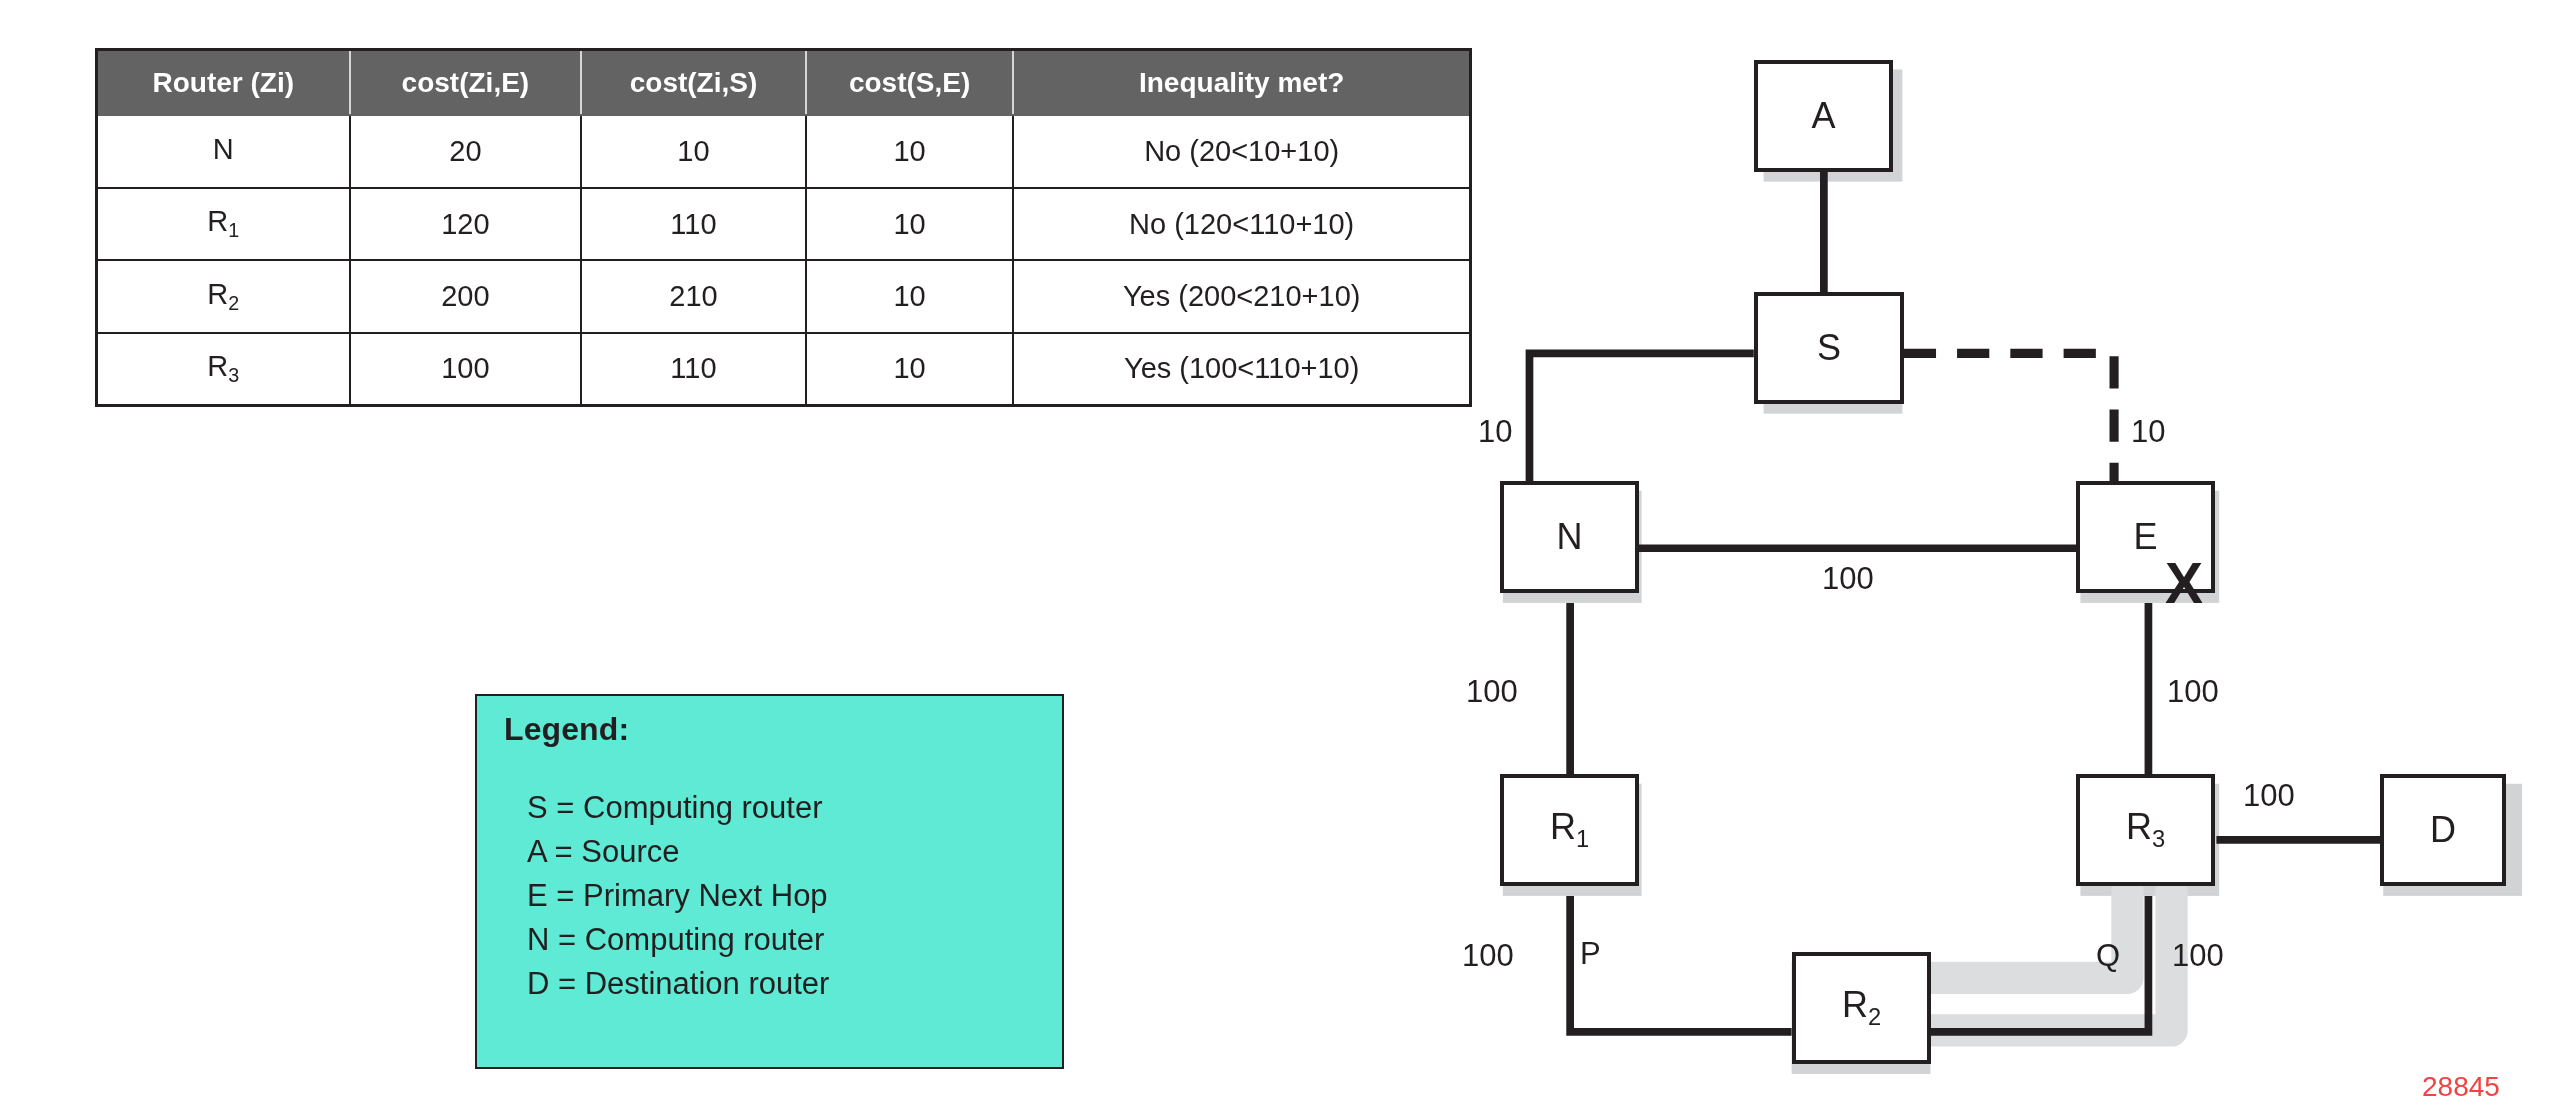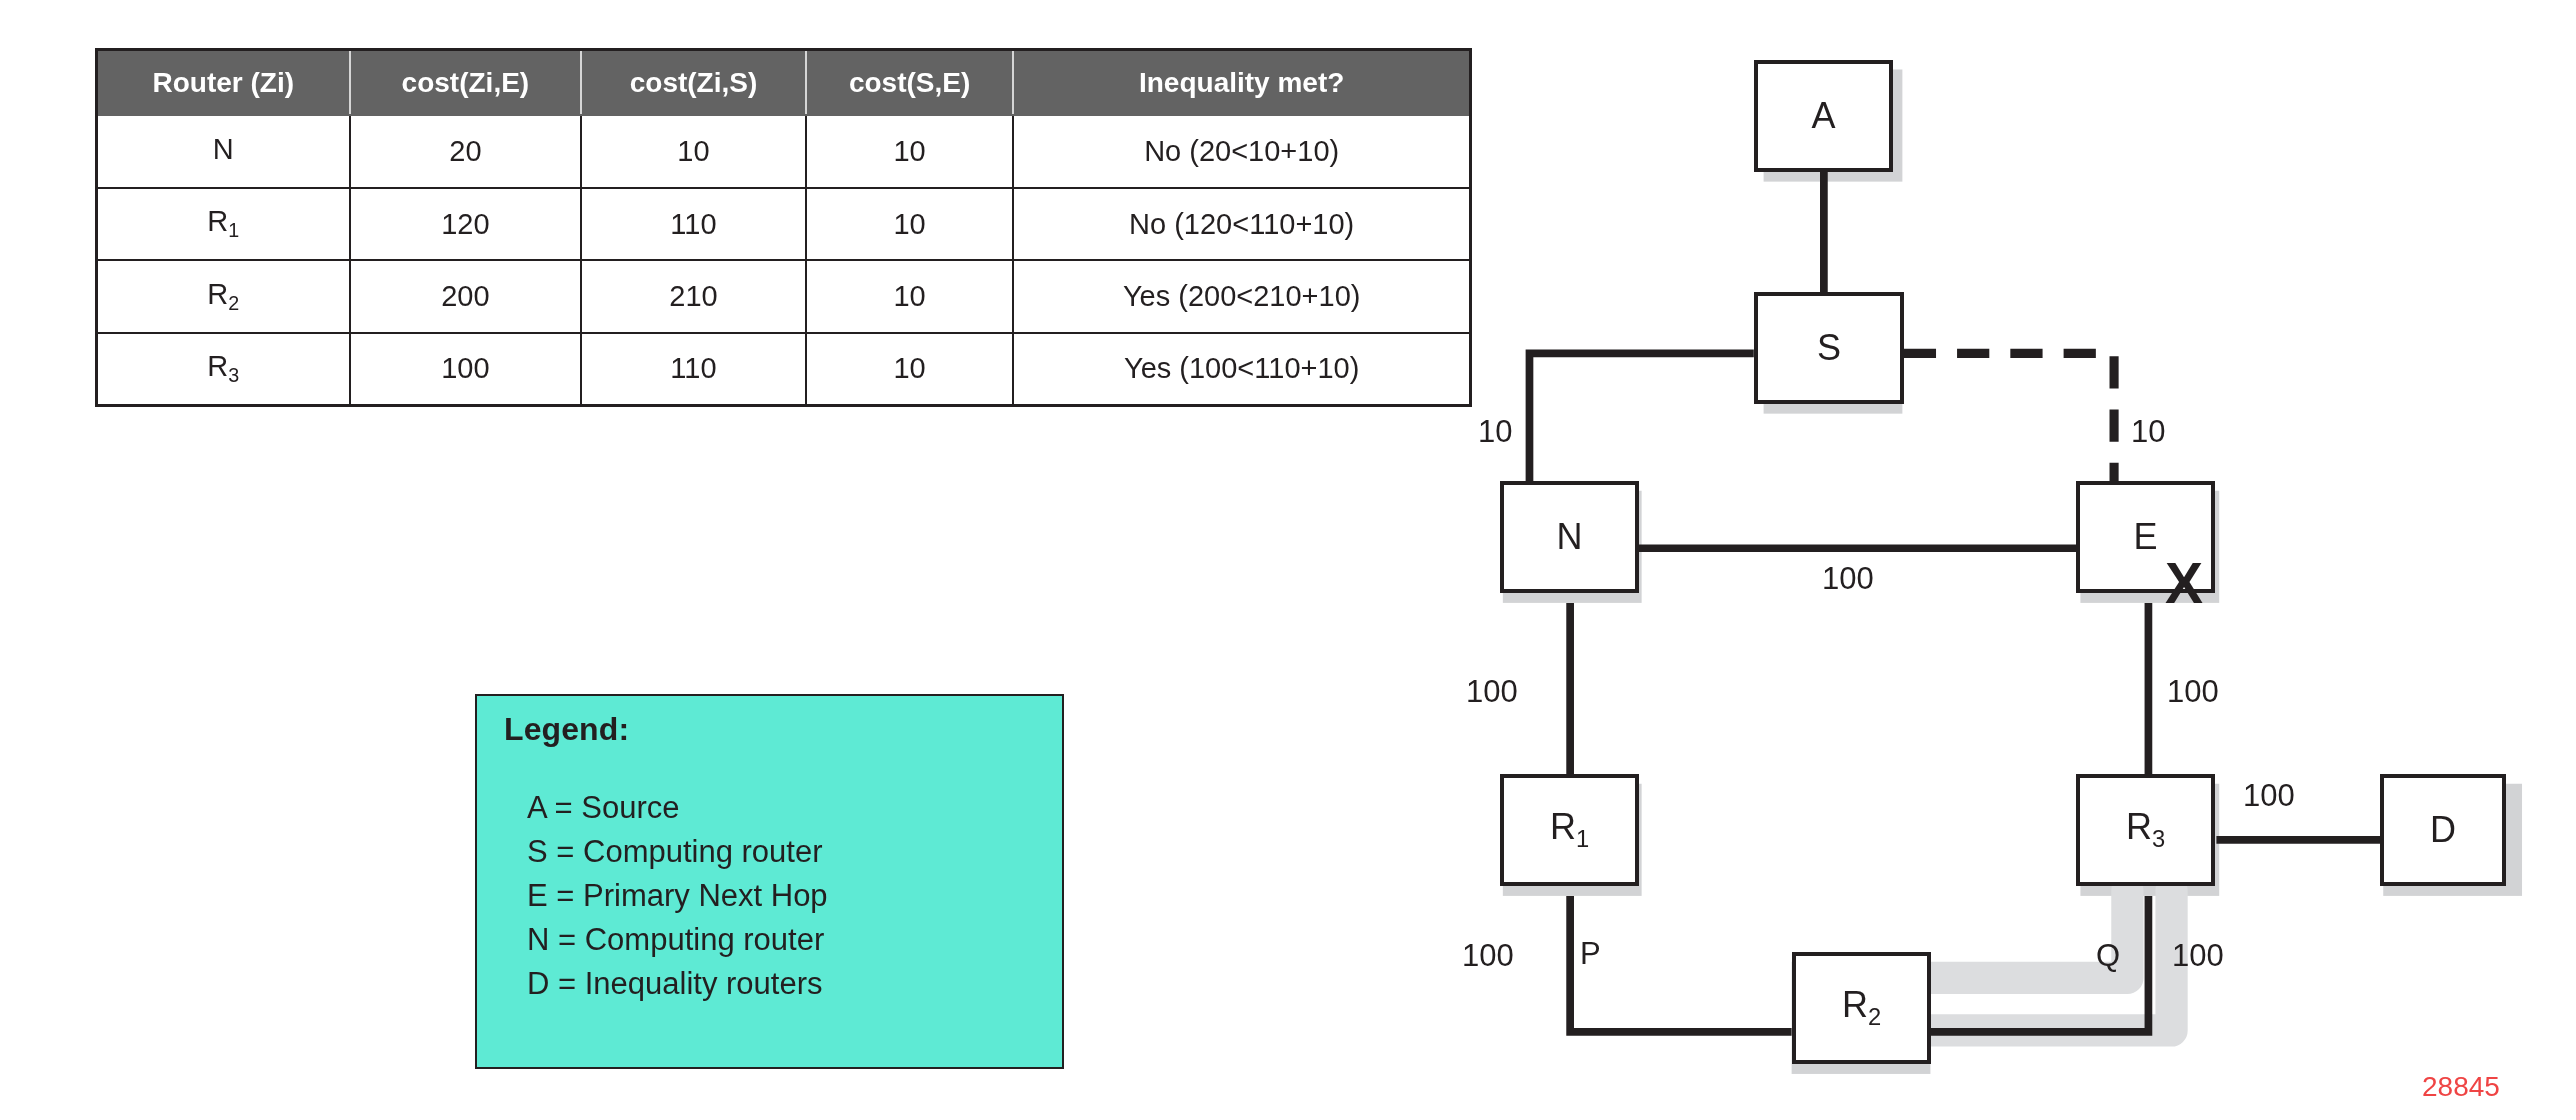--- a/index.html
+++ b/index.html
@@ -87,25 +87,25 @@
       <td>110</td>
       <td>10</td>
       <td>Yes (100&lt;110+10)</td>
     </tr>
   </tbody>
 </table>
 
 <div id="legend">
   <div class="lg-title">Legend:</div>
   <div class="lg-list">
+    <div class="lg-row">S = Computing router</div>
     <div class="lg-row">A = Source</div>
-    <div class="lg-row">S = Computing router</div>
     <div class="lg-row">E = Primary Next Hop</div>
     <div class="lg-row">N = Computing router</div>
-    <div class="lg-row">D = Inequality routers</div>
+    <div class="lg-row">D = Destination router</div>
   </div>
 </div>
 
 <div id="diagram">
 
   <svg width="2576" height="1121" viewBox="0 0 3675 1599">
 
     <g fill="#d2d3d5">
       <rect x="2516" y="99" width="198" height="160"></rect>
       <rect x="2516" y="430" width="198" height="160"></rect>

